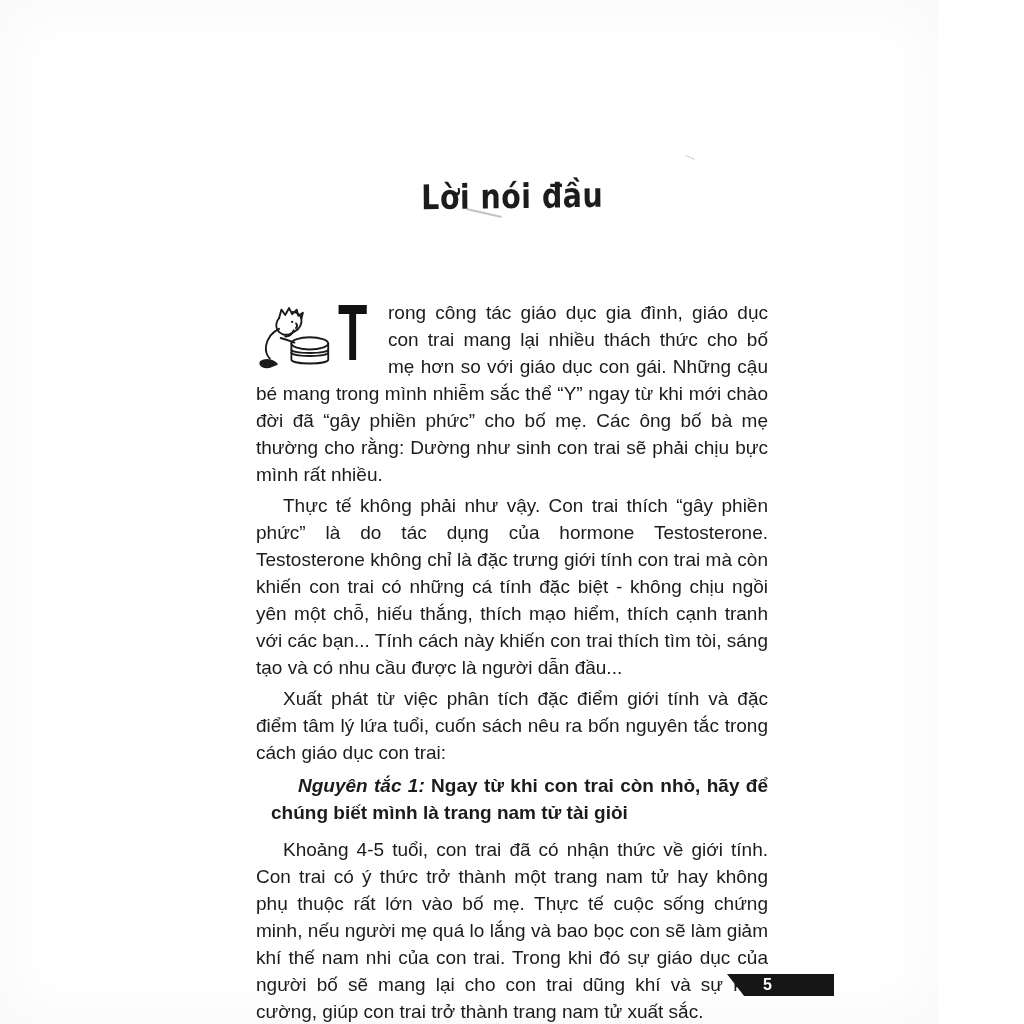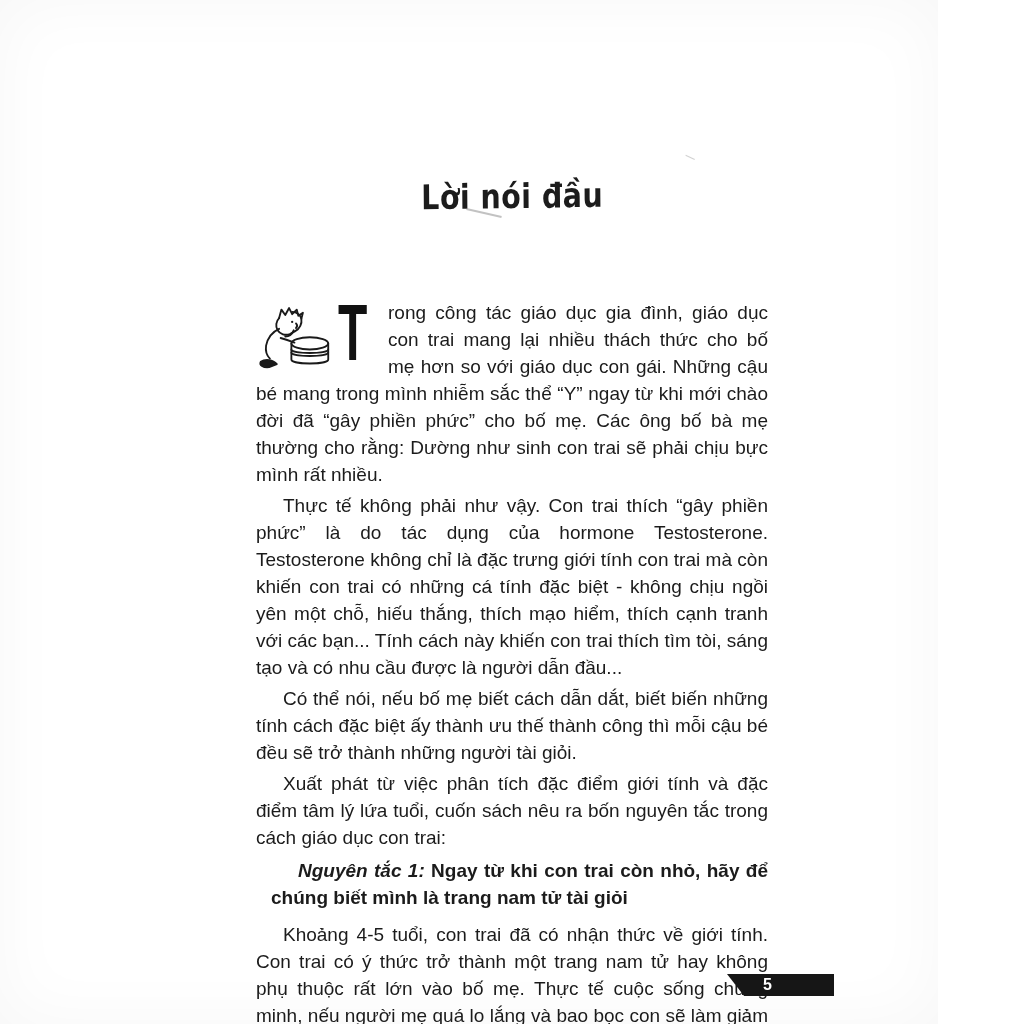--- a/index.html
+++ b/index.html
@@ -110,21 +110,20 @@
             <path d="M44 62 C44 68 92 68 92 62"></path>
           </g>
         </svg>
         <span class="dropcap">T</span>
       </span>
       <span>rong công tác giáo dục gia đình, giáo dục con trai mang lại nhiều thách thức cho bố mẹ hơn so với giáo dục con gái. Những cậu bé mang trong mình nhiễm sắc thể “Y” ngay từ khi mới chào đời đã “gây phiền phức” cho bố mẹ. Các ông bố bà mẹ thường cho rằng: Dường như sinh con trai sẽ phải chịu bực mình rất nhiều.</span>
     </p>
 
     <p class="p indent">Thực tế không phải như vậy. Con trai thích “gây phiền phức” là do tác dụng của hormone Testosterone. Testosterone không chỉ là đặc trưng giới tính con trai mà còn khiến con trai có những cá tính đặc biệt - không chịu ngồi yên một chỗ, hiếu thắng, thích mạo hiểm, thích cạnh tranh với các bạn... Tính cách này khiến con trai thích tìm tòi, sáng tạo và có nhu cầu được là người dẫn đầu...</p>
 
-    <p class="p indent">Có thể nói, nếu bố mẹ biết cách dẫn dắt, biết biến những tính cách đặc biệt ấy thành ưu thế thành công thì mỗi cậu bé đều sẽ trở thành những người tài giỏi.</p>
 
     <p class="p indent">Xuất phát từ việc phân tích đặc điểm giới tính và đặc điểm tâm lý lứa tuổi, cuốn sách nêu ra bốn nguyên tắc trong cách giáo dục con trai:</p>
 
     <p class="p principle"><span class="principle-label">Nguyên tắc 1:</span> <span>Ngay từ khi con trai còn nhỏ, hãy để chúng biết mình là trang nam tử tài giỏi</span></p>
 
     <p class="p indent">Khoảng 4-5 tuổi, con trai đã có nhận thức về giới tính. Con trai có ý thức trở thành một trang nam tử hay không phụ thuộc rất lớn vào bố mẹ. Thực tế cuộc sống chứng minh, nếu người mẹ quá lo lắng và bao bọc con sẽ làm giảm khí thế nam nhi của con trai. Trong khi đó sự giáo dục của người bố sẽ mang lại cho con trai dũng khí và sự kiên cường, giúp con trai trở thành trang nam tử xuất sắc.</p>
 
   </div>
 
   <div class="footer-bar">

